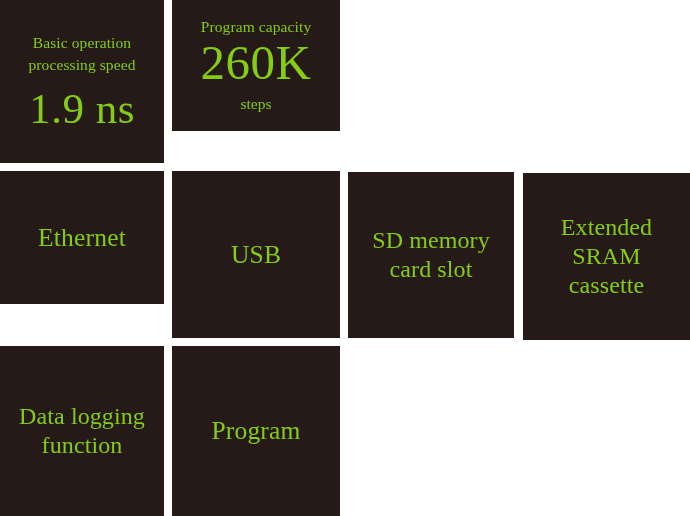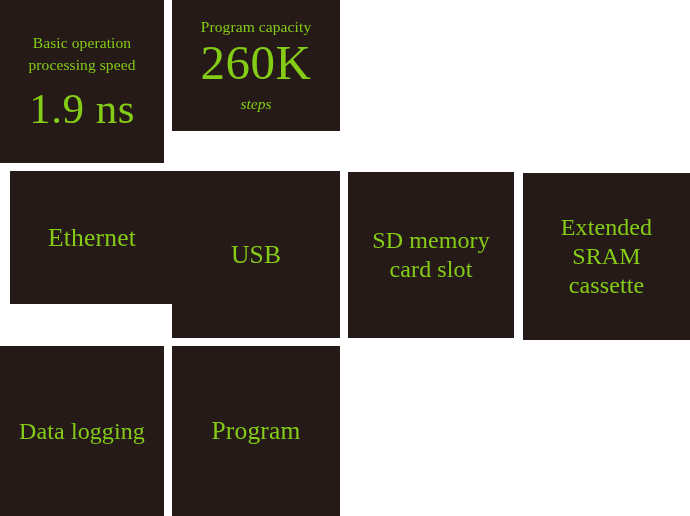--- a/index.html
+++ b/index.html
@@ -52,41 +52,40 @@
   .t-value-big {
     font-size: 49px;
     line-height: 1.0;
     letter-spacing: 0.5px;
     margin-top: 1px;
   }
   .t-unit {
     font-size: 15.5px;
     line-height: 1.3;
     margin-top: 7px;
-    font-style: italic;
   }
   .t-label {
     font-size: 25.5px;
     line-height: 1.16;
     letter-spacing: 0.2px;
     padding: 0 6px;
   }
   .t-label-sm {
     font-size: 24px;
     line-height: 1.2;
     letter-spacing: 0.1px;
     padding: 0 6px;
   }
 
   
   #tile-speed      { left: 0px;   top: 0px;   width: 164px; height: 163px; }
   #tile-capacity   { left: 172px; top: 0px;   width: 168px; height: 131px; }
 
   
-  #tile-ethernet   { left: 10px;   top: 171px; width: 164px; height: 133px; }
+  #tile-ethernet   { left: 0px;   top: 171px; width: 164px; height: 133px; }
   #tile-usb        { left: 172px; top: 171px; width: 168px; height: 167px; }
   #tile-sd         { left: 348px; top: 172px; width: 166px; height: 166px; justify-content: center; }
   #tile-sram       { left: 523px; top: 173px; width: 167px; height: 167px; align-items: center; }
 
   
   #tile-datalog    { left: 0px;   top: 346px; width: 164px; height: 170px; }
   #tile-security   { left: 172px; top: 346px; width: 168px; height: 170px; }
 </style>
 </head>
 <body>
@@ -126,20 +125,21 @@
     <div class="t-label-sm">
       <span>Extended</span><br>
       <span>SRAM</span><br>
       <span>cassette</span>
     </div>
   </div>
 
   <div class="tile" id="tile-datalog">
     <div class="t-label-sm">
       <span>Data logging</span><br>
+      <span>function</span>
     </div>
   </div>
 
   <div class="tile" id="tile-security">
     <div class="t-label">Program</div>
   </div>
 
 </div>
 
 </body></html>

